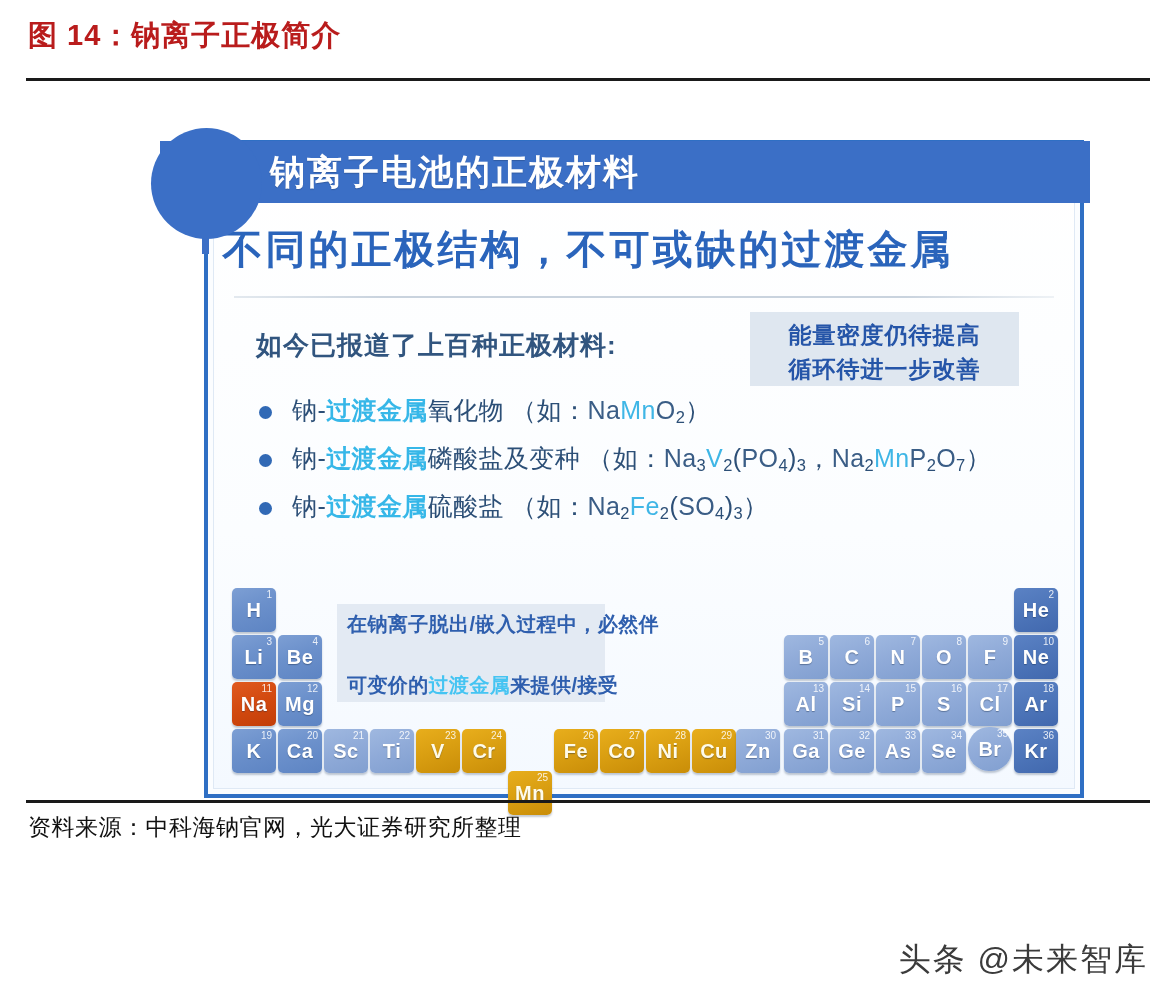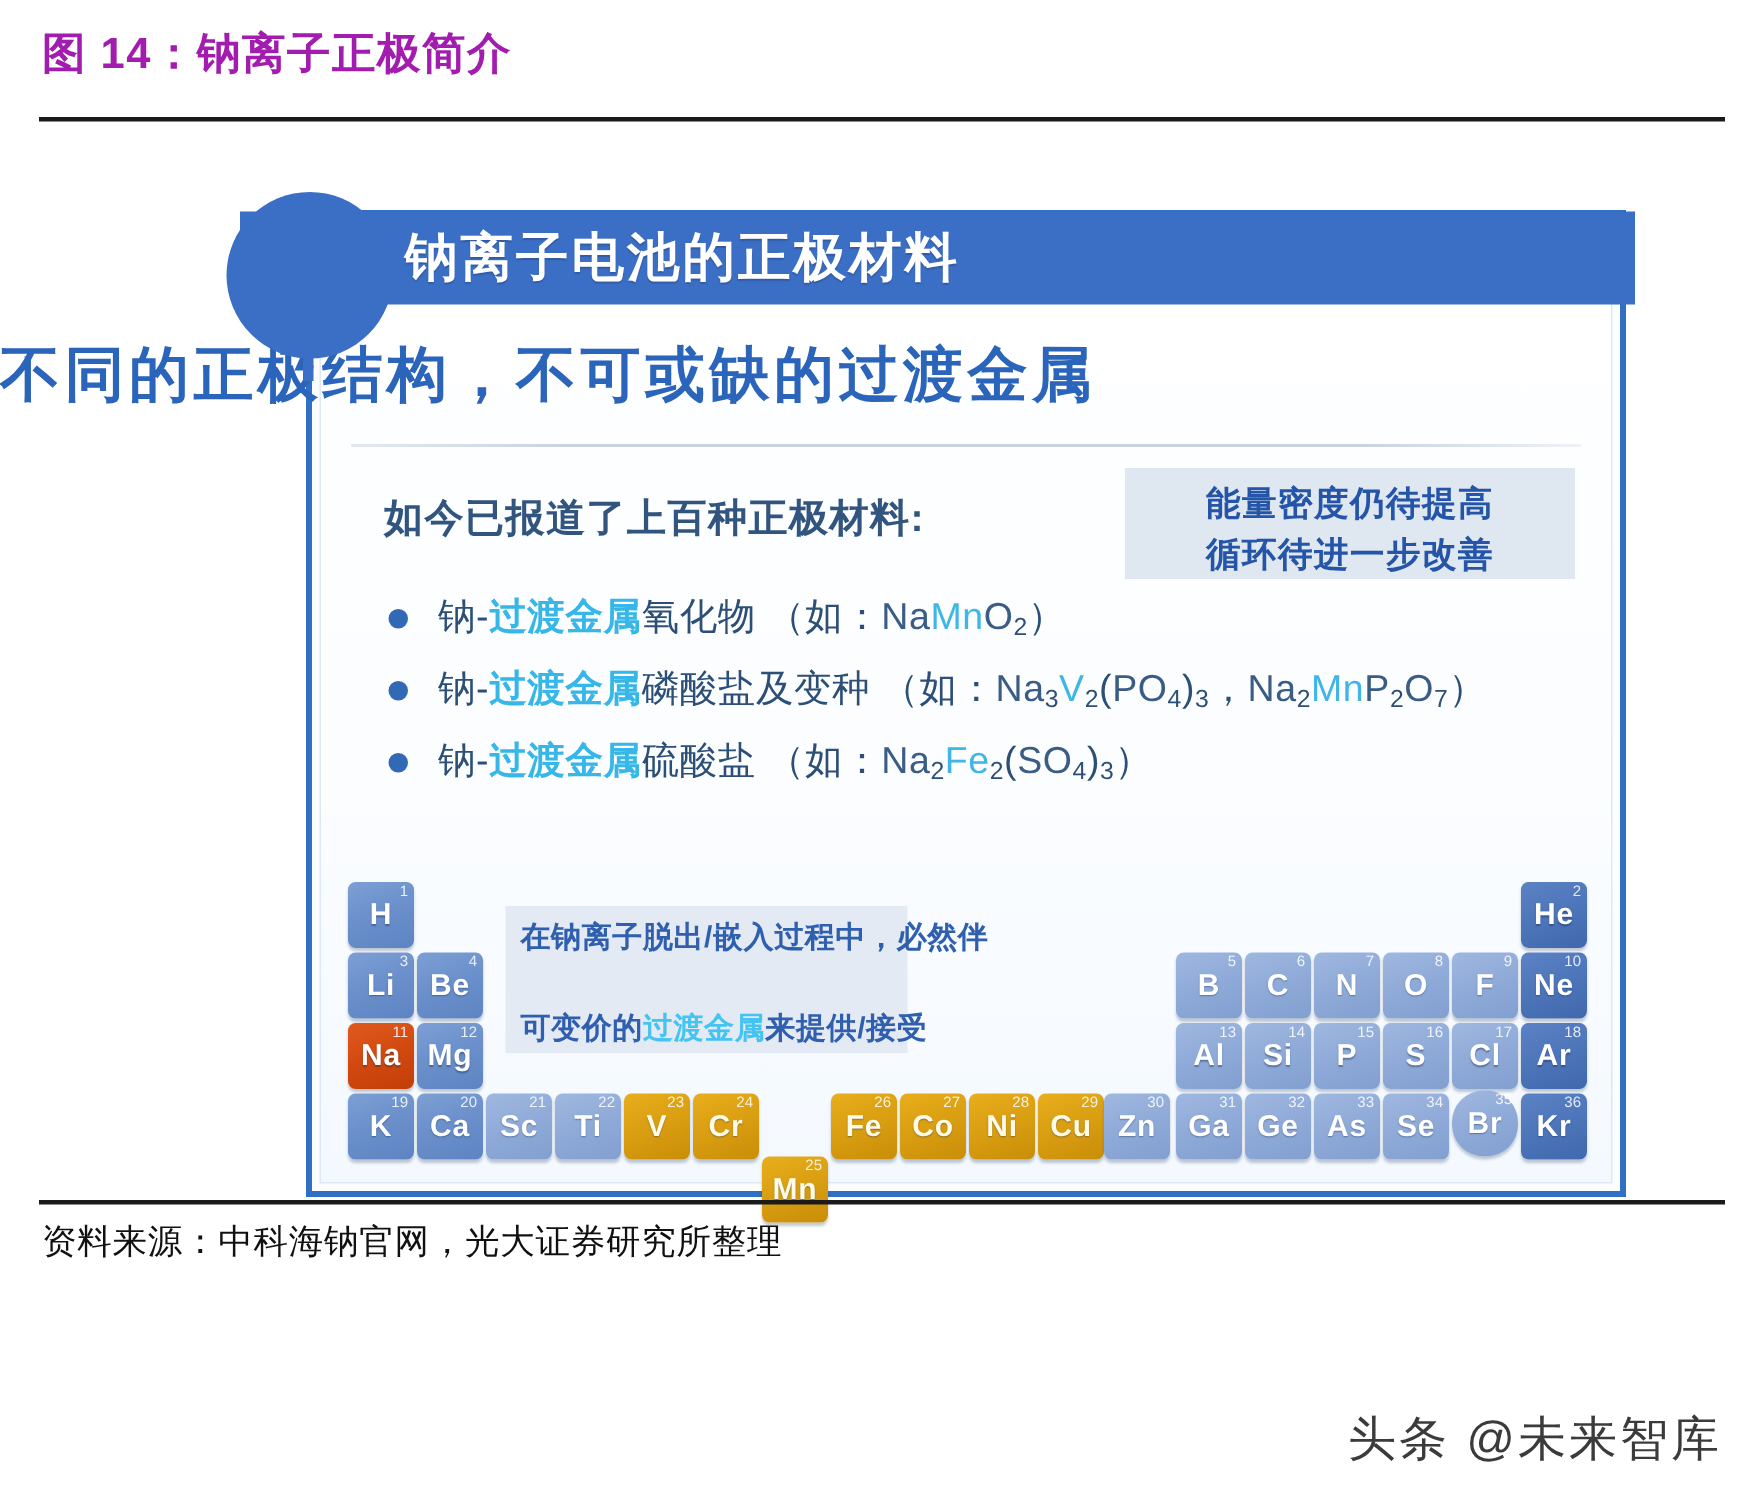--- a/index.html
+++ b/index.html
@@ -6,21 +6,21 @@
   body{
     width:1176px;height:1008px;
     background:#ffffff;
     font-family:"Liberation Sans","DejaVu Sans",sans-serif;
     overflow:hidden;
     position:relative;
   }
   
   .fig-title{
     position:absolute;left:28px;top:16px;
-    font-size:29px;font-weight:bold;color:#a21caf;
+    font-size:29px;font-weight:bold;color:#b91c1c;
     letter-spacing:1px;
     white-space:nowrap;
   }
   .rule-top{
     position:absolute;left:26px;top:78px;width:1124px;height:3px;
     background:#1a1a1a;
   }
   .rule-bottom{
     position:absolute;left:26px;top:800px;width:1124px;height:3px;
     background:#1a1a1a;
@@ -66,38 +66,39 @@
     border-radius:50%;background:#3b6fc6;z-index:5;
   }
   .banner-stem{
     position:absolute;left:202px;top:232px;width:7px;height:22px;
     background:#3b6fc6;z-index:3;
   }
 
   
   .heading{
     position:absolute;left:0;right:0;top:222px;
+    text-align:center;
     color:#2a64bb;font-size:40px;font-weight:bold;letter-spacing:3px;
     white-space:nowrap;
   }
   .heading-rule{
     position:absolute;left:234px;top:296px;width:820px;height:2px;
     background:linear-gradient(90deg,#e3e9ef,#c9d3de 18%,#c9d3de 82%,#eef2f6);
   }
 
   
   .intro{
     position:absolute;left:256px;top:328px;
     font-size:26px;font-weight:bold;color:#31557f;letter-spacing:1px;
     white-space:nowrap;
   }
 
   
   .callout{
-    position:absolute;left:750px;top:312px;width:300px;height:74px;
+    position:absolute;left:750px;top:312px;width:269px;height:74px;
     background:#dfe7f0;
   }
   .callout-line{
     position:absolute;left:0;right:0;
     text-align:center;color:#2555a8;font-size:23px;font-weight:bold;
     letter-spacing:1px;white-space:nowrap;
   }
   .callout-line.l1{top:8px;}
   .callout-line.l2{top:42px;}
 

